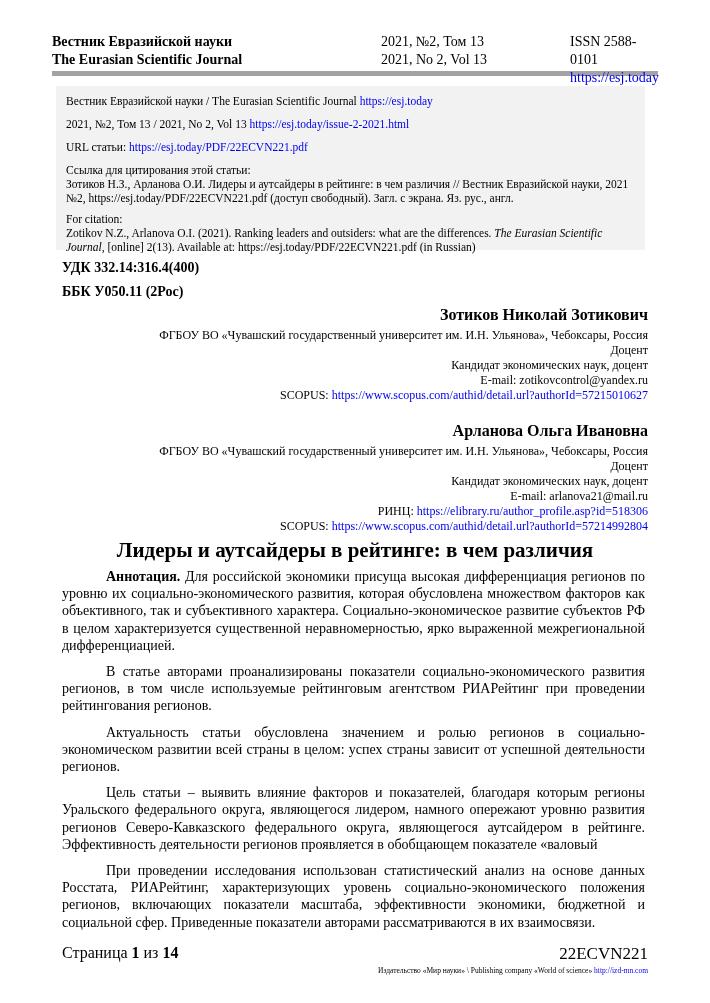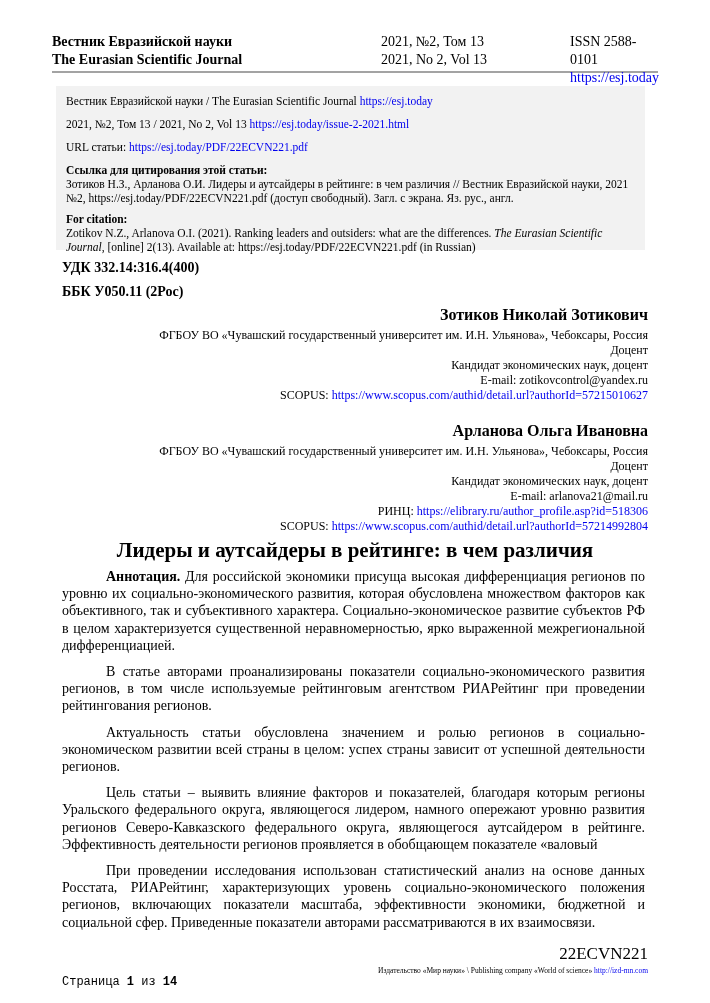--- a/index.html
+++ b/index.html
@@ -3,32 +3,32 @@
 <meta charset="utf-8">
 <style>
   html, body { margin: 0; padding: 0; background: #ffffff; }
   body {
     width: 710px; height: 1003px; position: relative; overflow: hidden;
     font-family: "Liberation Serif", serif; color: #000;
   }
   a, .link { color: #0000ee; }
 
   
-  .hdr { position: absolute; left: 52px; right: 52px; top: 33px; height: 38px; border-bottom: 2px solid #a3a3a3; }
+  .hdr { position: absolute; left: 52px; right: 52px; top: 33px; height: 38px; border-bottom: 5px solid #a3a3a3; }
   .hdr .col { position: absolute; top: 0; font-size: 14px; line-height: 18px; }
   .hdr .c1 { left: 0; font-weight: bold; }
   .hdr .c2 { left: 329px; }
   .hdr .c3 { right: 0; text-align: left; width: 88px; }
   .hdr .c3 div:last-child { font-size: 14px; }
 
   
   .cite { position: absolute; left: 56px; width: 589px; top: 86px; height: 164px; background: #f2f2f2; }
   .cite .inner { padding: 8px 10px 0 10px; font-size: 11.5px; line-height: 14px; }
   .cite p { margin: 0 0 9px 0; }
-  .cite .b { font-weight: bold; }
+  .cite .b { font-weight: normal; }
   .cite .blk { margin-bottom: 7px; }
 
   
   .udk { position: absolute; left: 62px; top: 259px; font-weight: bold; font-size: 14px; line-height: 18px; }
   .bbk { position: absolute; left: 62px; top: 283px; font-weight: bold; font-size: 14px; line-height: 18px; }
 
   
   .author { position: absolute; right: 62px; text-align: right; font-size: 12px; line-height: 15px; }
   .author .name { font-weight: bold; font-size: 16px; line-height: 20px; margin-bottom: 3px; }
   .a1 { top: 305px; }
@@ -36,21 +36,21 @@
 
   
   .title { position: absolute; left: 0; right: 0; top: 537px; text-align: center; font-weight: bold; font-size: 21px; line-height: 26px; }
 
   
   .body { position: absolute; left: 62px; width: 583px; top: 568px; font-size: 14px; line-height: 17.2px; text-align: justify; }
   .body p { margin: 0 0 9px 0; text-indent: 44px; }
   .body .b { font-weight: bold; }
 
   
-  .pagenum { position: absolute; left: 62px; top: 975px; font-family: Liberation Mono, monospace; font-size: 12px; }
+  .pagenum { position: absolute; left: 62px; top: 944px; font-family: Liberation Serif, serif; font-size: 16px; }
   .pagenum b { font-weight: bold; }
   .code { position: absolute; right: 62px; top: 944px; font-size: 17px; }
   .publisher { position: absolute; right: 62px; top: 966px; font-size: 7.5px; }
 </style>
 </head>
 <body>
 
 <div class="hdr">
   <div class="col c1">
     <div>Вестник Евразийской науки</div>

